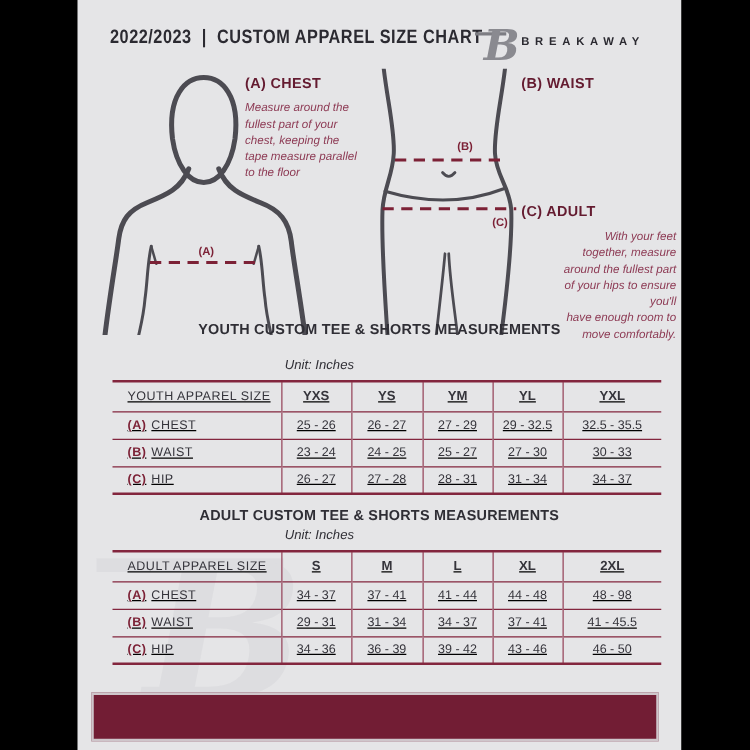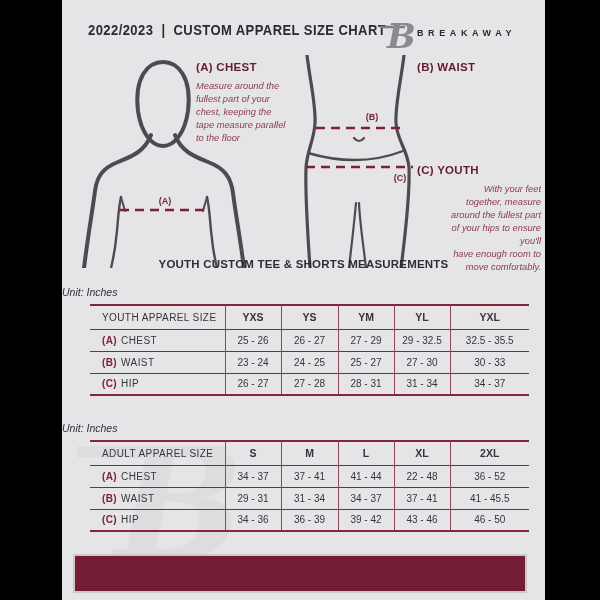--- a/index.html
+++ b/index.html
@@ -29,25 +29,25 @@
   .figure-svg { position:absolute; }
   #upper-figure { left:10px; top:55px; }
   #lower-figure { left:240px; top:55px; }
 
   
   .watermark { position:absolute; left:15px; top:406px; z-index:0; opacity:0.8; }
 
   
   .tbl-title { position:absolute; width:483px; text-align:center; font-size:11.5px; font-weight:bold;
     color:#2f2e35; letter-spacing:0.2px; z-index:1; }
-  .tbl-unit { position:absolute; width:387px; text-align:left; font-size:10.5px; font-style:italic;
+  .tbl-unit { position:absolute; width:387px; text-align:center; font-size:10.5px; font-style:italic;
     color:#2f2e35; z-index:1; }
   #youth-title { top:258px; } #youth-unit { top:286px; }
   #adult-title { top:407px; } #adult-unit { top:422px; }
-  .size-table-wrap { position:absolute; left:28px; width:439px; z-index:1; }
+  .size-table-wrap { position:absolute; left:28px; width:439px; z-index:1;text-decoration:underline; }
   #youth-table-wrap { top:304px; }
   #adult-table-wrap { top:440px; }
   table { border-collapse:collapse; table-layout:fixed; width:439px;
     border-top:2px solid #83263e; border-bottom:2px solid #83263e; }
   tr { border-top:1.5px solid #83263e; }
   th, td { font-weight:normal; height:22px; font-size:10px; color:#35343b;
     text-align:center; vertical-align:middle; }
   th.lbl, td.lbl { text-align:left; padding-left:12px; letter-spacing:0.4px; }
   th { height:24px; }
   th.size { font-weight:bold; font-size:10.5px; }
@@ -105,21 +105,21 @@
       <text x="98" y="126" text-anchor="middle" font-size="9" font-weight="bold" fill="#7c2136">(C)</text>
     </svg>
 
     <div id="chest-head" class="instr-head">(A) CHEST</div>
     <div id="chest-body" class="instr-body">Measure around the
 fullest part of your
 chest, keeping the
 tape measure parallel
 to the floor</div>
     <div id="waist-head" class="instr-head">(B) WAIST</div>
-    <div id="hips-head" class="instr-head">(C) YOUTH</div>
+    <div id="hips-head" class="instr-head">(C) ADULT</div>
     <div id="hips-body" class="instr-body">With your feet
 together, measure
 around the fullest part
 of your hips to ensure
 you'll
 have enough room to
 move comfortably.</div>
 
     <div id="youth-title" class="tbl-title">YOUTH CUSTOM TEE &amp; SHORTS MEASUREMENTS</div>
     <div id="youth-unit" class="tbl-unit">Unit: Inches</div>
@@ -163,20 +163,21 @@
           <td>26 - 27</td>
           <td>27 - 28</td>
           <td>28 - 31</td>
           <td>31 - 34</td>
           <td>34 - 37</td>
         </tr>
       </tbody>
         </table>
     </div>
 
+    <div id="adult-title" class="tbl-title">ADULT CUSTOM TEE &amp; SHORTS MEASUREMENTS</div>
     <div id="adult-unit" class="tbl-unit">Unit: Inches</div>
     <div id="adult-table-wrap" class="size-table-wrap">
       <table>
         <colgroup>
             <col style="width:135px">
             <col style="width:56px">
             <col style="width:57px">
             <col style="width:56px">
             <col style="width:56px">
             <col style="width:79px">
@@ -188,22 +189,22 @@
           <th class="size">M</th>
           <th class="size">L</th>
           <th class="size">XL</th>
           <th class="size">2XL</th>
         </tr>
         <tr>
           <td class="lbl"><span class="key">(A)</span><span>CHEST</span></td>
           <td>34 - 37</td>
           <td>37 - 41</td>
           <td>41 - 44</td>
-          <td>22 - 48</td>
-          <td>36 - 52</td>
+          <td>44 - 48</td>
+          <td>48 - 98</td>
         </tr>
         <tr>
           <td class="lbl"><span class="key">(B)</span><span>WAIST</span></td>
           <td>29 - 31</td>
           <td>31 - 34</td>
           <td>34 - 37</td>
           <td>37 - 41</td>
           <td>41 - 45.5</td>
         </tr>
         <tr>

